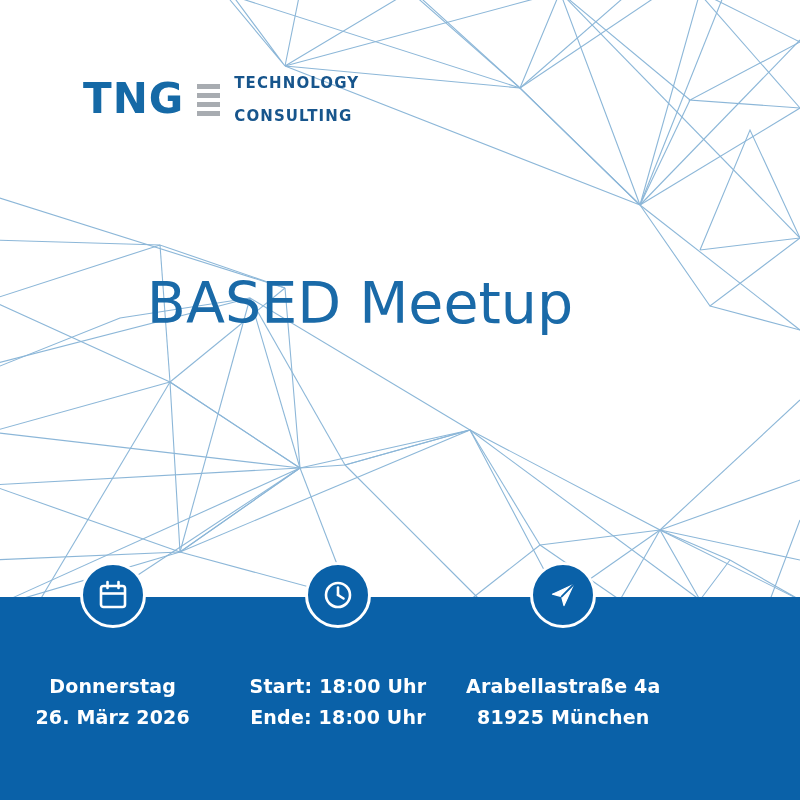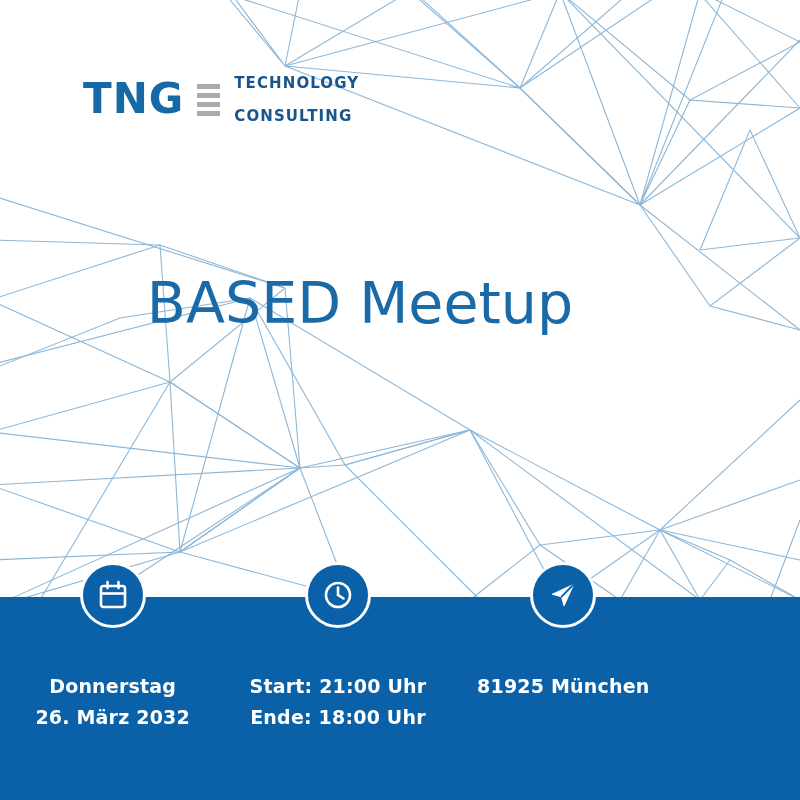--- a/index.html
+++ b/index.html
@@ -253,44 +253,45 @@
       <div class="icon-circle">
         <svg width="32" height="32" viewBox="0 0 32 32">
           <rect x="4" y="7" width="24" height="21" rx="2.5" ry="2.5" fill="none" stroke="#ffffff" stroke-width="2.6"></rect>
           <line x1="4" y1="14.5" x2="28" y2="14.5" stroke="#ffffff" stroke-width="2.6"></line>
           <line x1="10.5" y1="3" x2="10.5" y2="9" stroke="#ffffff" stroke-width="2.6" stroke-linecap="round"></line>
           <line x1="21.5" y1="3" x2="21.5" y2="9" stroke="#ffffff" stroke-width="2.6" stroke-linecap="round"></line>
         </svg>
       </div>
       <div class="col-lines">
         <div>Donnerstag</div>
-        <div>26. März 2032</div>
+        <div>26. März 2026</div>
       </div>
     </div>
 
     <div class="col">
       <div class="icon-circle">
         <svg width="32" height="32" viewBox="0 0 32 32">
           <circle cx="16" cy="16" r="12" fill="none" stroke="#ffffff" stroke-width="2.6"></circle>
           <line x1="16" y1="16" x2="16" y2="8.5" stroke="#ffffff" stroke-width="2.6" stroke-linecap="round"></line>
           <line x1="16" y1="16" x2="21.5" y2="19.5" stroke="#ffffff" stroke-width="2.6" stroke-linecap="round"></line>
         </svg>
       </div>
       <div class="col-lines">
-        <div>Start: 21:00 Uhr</div>
+        <div>Start: 18:00 Uhr</div>
         <div>Ende: 18:00 Uhr</div>
       </div>
     </div>
 
     <div class="col">
       <div class="icon-circle">
         <svg width="32" height="32" viewBox="0 0 32 32">
           <path d="M26.5 5.5 L5.5 15.2 L14.6 17.6 L17.0 26.6 Z" fill="#ffffff" stroke="#ffffff" stroke-width="1.2" stroke-linejoin="round"></path>
           <path d="M26.5 5.5 L14.6 17.6" fill="none" stroke="#0a61a8" stroke-width="1.8" stroke-linecap="round"></path>
         </svg>
       </div>
       <div class="col-lines">
+        <div>Arabellastraße 4a</div>
         <div>81925 München</div>
       </div>
     </div>
 
   </div>
 </div>
 
 </body></html>

